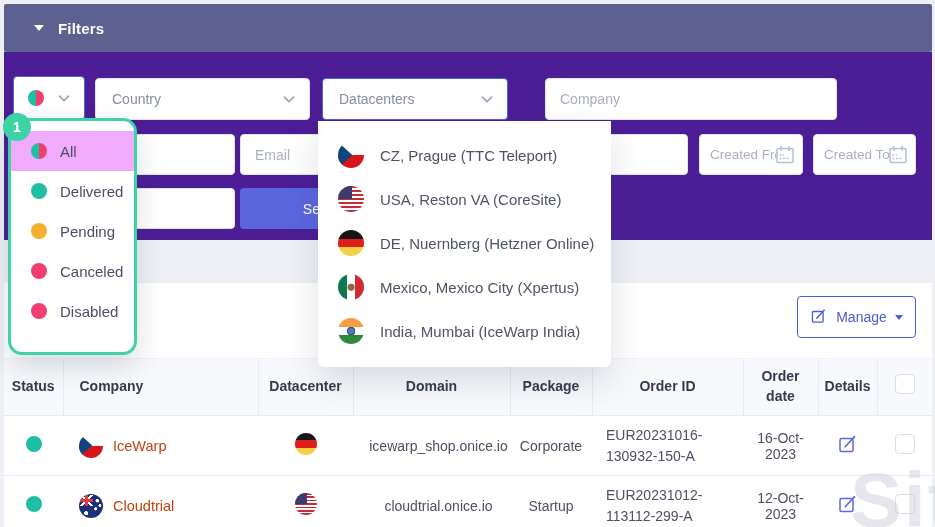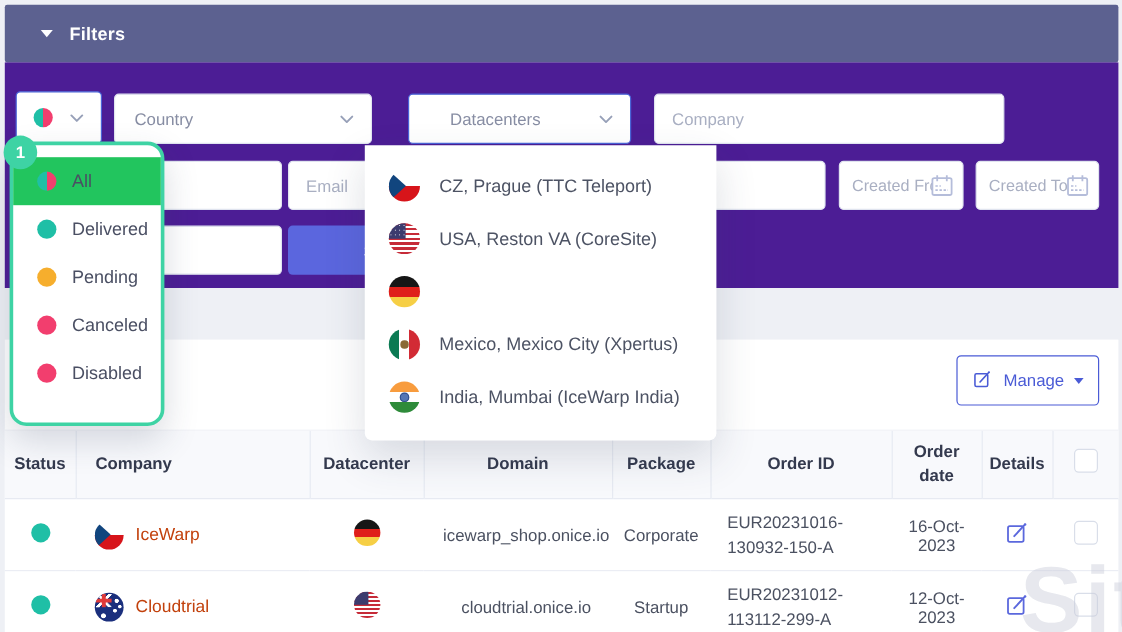--- a/index.html
+++ b/index.html
@@ -18,21 +18,21 @@
   .field{position:absolute;box-sizing:border-box;background:#fff;border:1px solid #e0e4ef;border-radius:4px;
     font-size:14px;color:#4b5161;display:flex;align-items:center;}
   .field.focus{border-color:#4a64d8;}
   input.field{padding:0 14px;outline:none;}
   input.field::placeholder{color:#a9afc2;opacity:1;}
   .sel-text{color:#878da3;margin-left:16px;}
   .chev{position:absolute;right:10px;top:50%;transform:translateY(-50%);}
   .trigger{left:9px;top:24px;width:72px;height:44px;}
   .trigger .dot{margin-left:14px;}
   .country{left:91px;top:26px;width:215px;height:42px;}
-  .datacenters{left:336px;top:26px;width:186px;height:42px;padding-left:18px;}
+  .datacenters{left:318px;top:26px;width:186px;height:42px;}
   .company{left:541px;top:26px;width:292px;height:42px;}
   .in-r2a{left:16px;top:82px;width:215px;height:41px;}
   .email{left:236px;top:82px;width:215px;height:41px;}
   .in-r2b{left:456px;top:82px;width:228px;height:41px;}
   .created-from{left:695px;top:82px;width:104px;height:41px;}
   .created-to{left:809px;top:82px;width:103px;height:41px;}
   .date-ph{color:#a9afc2;font-size:13.5px;margin-left:10px;white-space:nowrap;}
   .cal{position:absolute;right:5px;top:50%;transform:translateY(-50%);}
   .in-r3{left:16px;top:136px;width:215px;height:41px;}
   .search-btn{position:absolute;left:236px;top:136px;width:170px;height:41px;background:#5b66de;
@@ -96,32 +96,32 @@
     background:radial-gradient(circle at 76% 28%,#fff 6%,transparent 8%),
       radial-gradient(circle at 70% 62%,#fff 6%,transparent 8%),
       radial-gradient(circle at 87% 48%,#fff 5%,transparent 7%),
       radial-gradient(circle at 30% 80%,#fff 7%,transparent 9%);}
 
   
   .watermark{position:absolute;left:850px;top:455px;font-size:78px;font-weight:bold;
     color:#c9ccd9;opacity:.45;pointer-events:none;letter-spacing:2px;}
 
   
-  .dc-popup{position:absolute;left:304px;top:121px;width:293px;height:246px;background:#fff;
+  .dc-popup{position:absolute;left:318px;top:121px;width:293px;height:246px;background:#fff;
     border-radius:0 0 6px 6px;box-shadow:0 14px 34px rgba(50,60,90,.16);padding-top:12px;
     box-sizing:border-box;z-index:30;}
   .dc-item{height:44px;display:flex;align-items:center;gap:16px;padding-left:20px;cursor:pointer;}
   .dc-label{font-size:15px;color:#4d5364;}
 
   
   .status-popup{position:absolute;left:8px;top:118px;width:129px;height:237px;background:#fff;
     border:3.5px solid #3ed3a4;border-radius:14px;box-shadow:0 12px 28px rgba(50,60,90,.18);
     box-sizing:border-box;padding-top:10px;z-index:40;}
   .sd-item{height:40px;display:flex;align-items:center;gap:13px;padding-left:20px;cursor:pointer;}
-  .sd-item.selected{background:#22c55e;}
+  .sd-item.selected{background:#f0abfc;}
   .sd-label{font-size:15px;color:#4a4f63;}
   .badge{position:absolute;left:-8px;top:-8px;width:28px;height:28px;border-radius:50%;background:#3ed3a4;
     color:#fff;font-size:14px;font-weight:bold;display:flex;align-items:center;justify-content:center;}
 </style>
 </head>
 <body>
 
 <div class="page">
 
   <header class="topbar">
@@ -263,20 +263,21 @@
         <div class="dc-item">
           <span class="flag fl26 f-cz"></span>
           <span class="dc-label">CZ, Prague (TTC Teleport)</span>
         </div>
         <div class="dc-item">
           <span class="flag fl26 f-us"></span>
           <span class="dc-label">USA, Reston VA (CoreSite)</span>
         </div>
         <div class="dc-item">
           <span class="flag fl26 f-de"></span>
+          <span class="dc-label">DE, Nuernberg (Hetzner Online)</span>
         </div>
         <div class="dc-item">
           <span class="flag fl26 f-mx"></span>
           <span class="dc-label">Mexico, Mexico City (Xpertus)</span>
         </div>
         <div class="dc-item">
           <span class="flag fl26 f-in"></span>
           <span class="dc-label">India, Mumbai (IceWarp India)</span>
         </div>
       </div>

